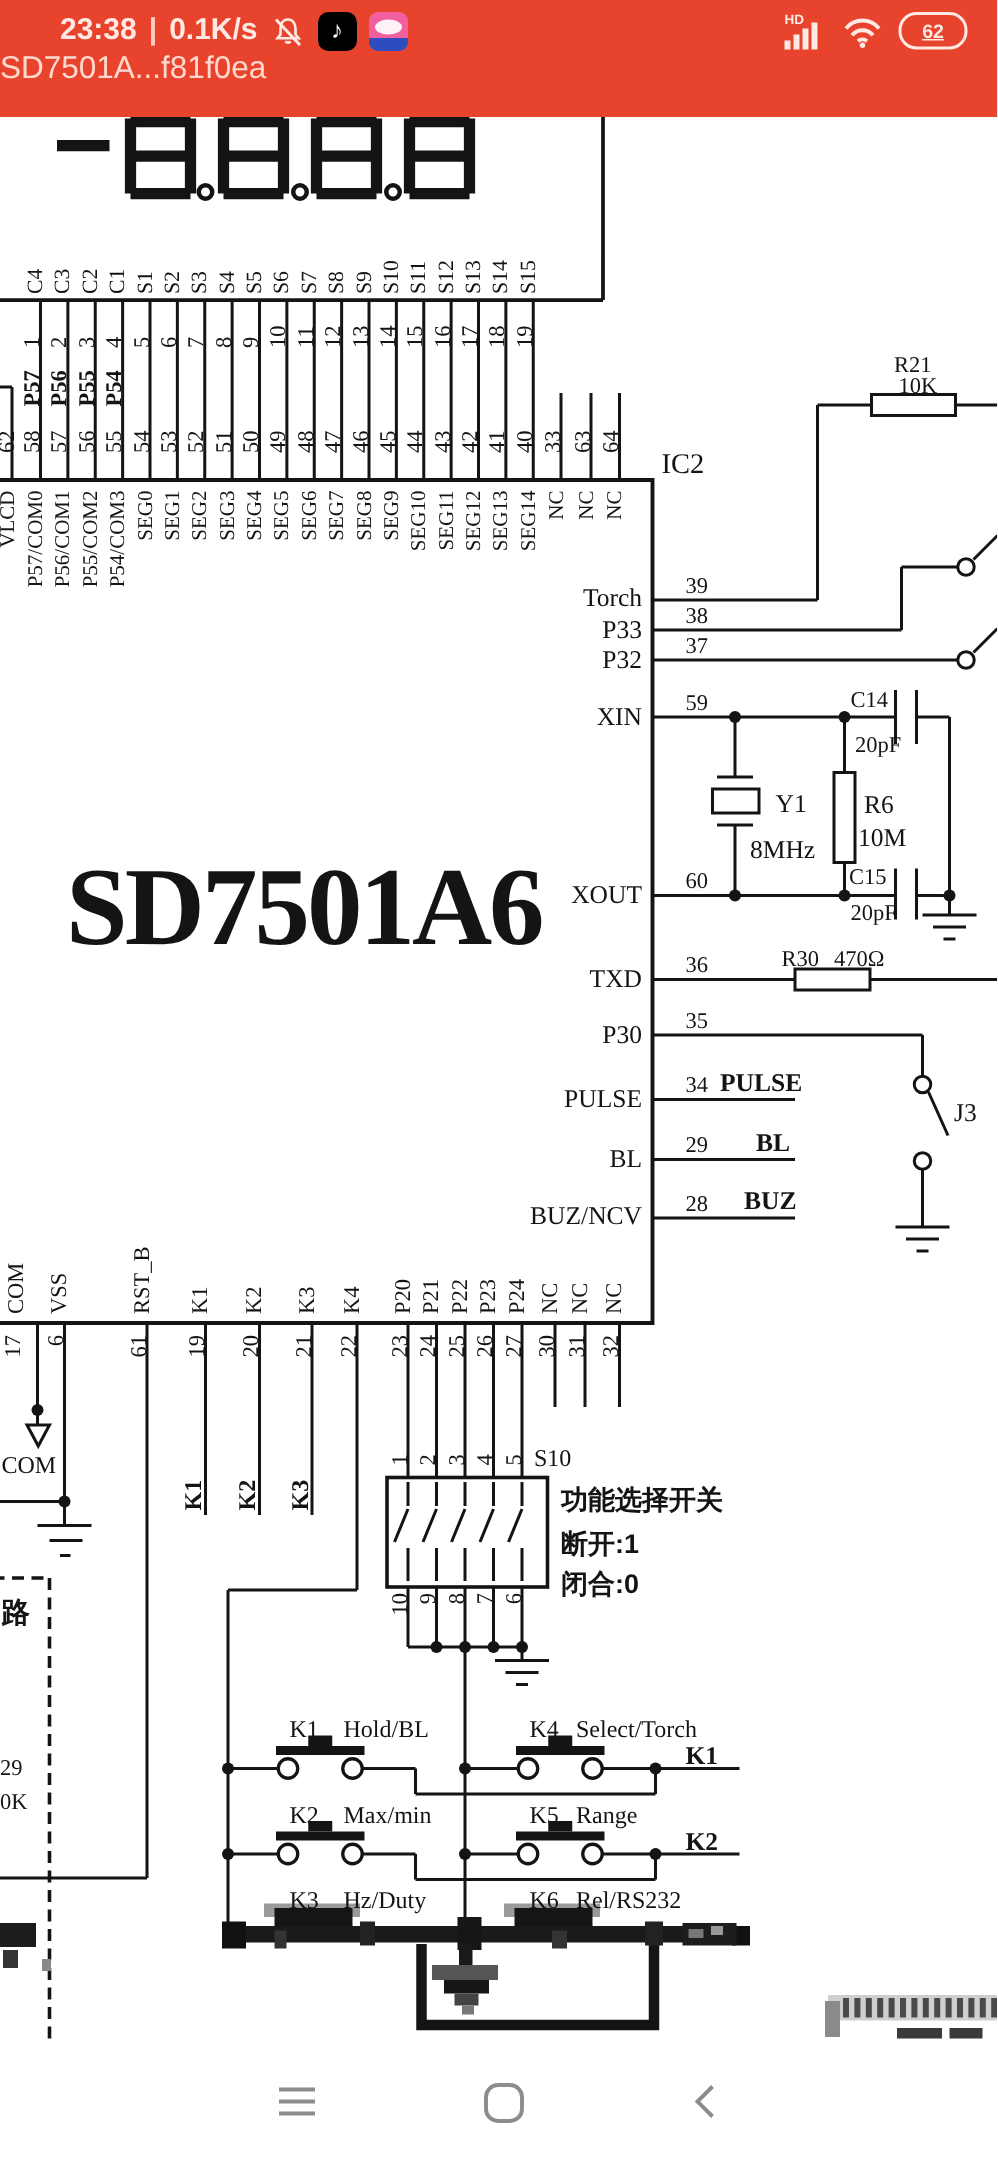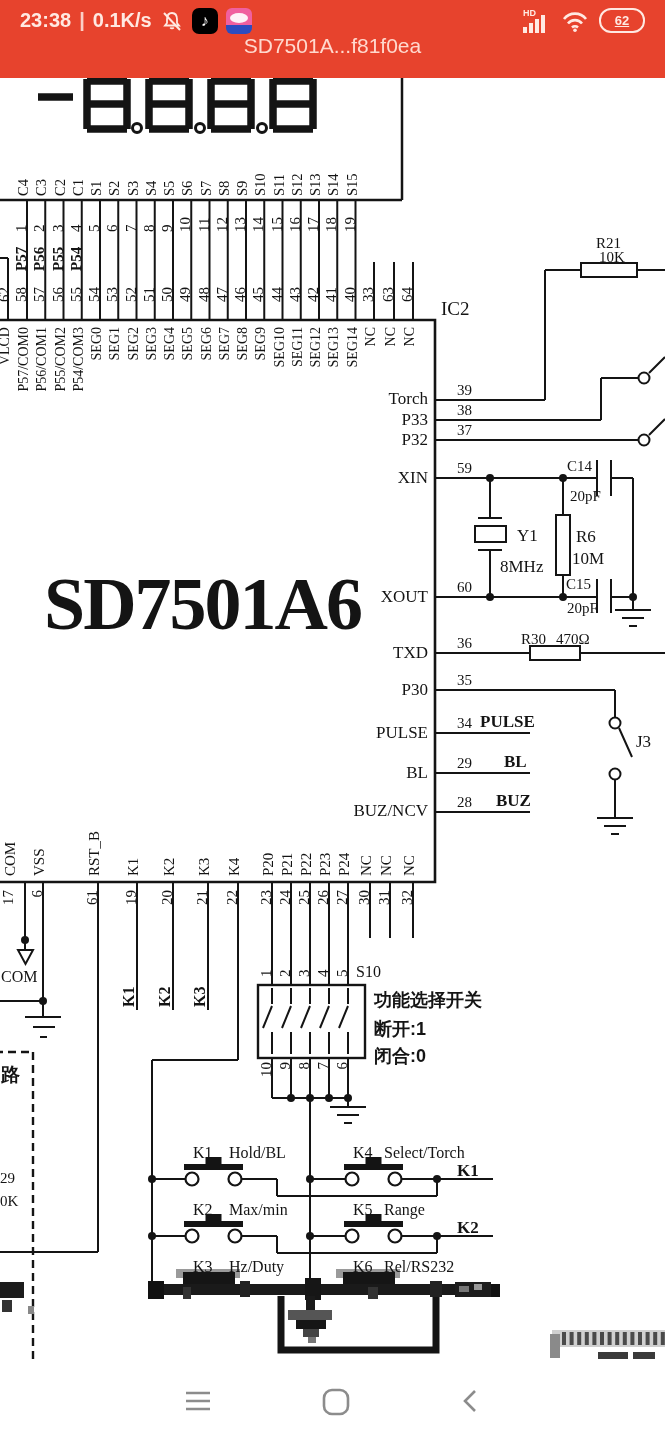--- a/index.html
+++ b/index.html
@@ -1,23 +1,23 @@
 <!DOCTYPE html>
 <html><head>
 <meta charset="utf-8">
 <style>
   html,body{margin:0;padding:0;background:#fff;}
   .screen{position:relative;width:665px;height:1440px;overflow:hidden;background:#fff;
           font-family:"Liberation Sans",sans-serif;}
   
   .statusbar{height:78px;background:#e7432d;color:#ffe9e2;}
-  .sb-row{display:flex;justify-content:space-between;align-items:center;padding:7px 20px 0 20px;}
+  .sb-row{display:flex;justify-content:space-between;align-items:center;padding:7px 20px 0 40px;}
   .sb-left{display:flex;align-items:center;gap:8px;font-size:20px;font-weight:bold;color:#ffe9e2;}
   .sb-right{display:flex;align-items:center;gap:10px;text-decoration:underline;}
-  .sb-title{text-align:center;font-size:21px;color:#ffd9ce;margin-top:0px;}
+  .sb-title{text-align:left;font-size:21px;color:#ffd9ce;margin-top:0px;}
   .tiktok{width:26px;height:26px;background:#000;border-radius:7px;color:#fff;display:flex;
           align-items:center;justify-content:center;font-size:16px;font-weight:bold;}
   .pinkapp{width:26px;height:26px;border-radius:6px;position:relative;overflow:hidden;
            background:linear-gradient(180deg,#f0609f 0 66%,#2c4cc0 66% 100%);}
   .pinkapp::after{content:"";position:absolute;left:4px;top:5px;width:18px;height:10px;
            border-radius:50%;background:rgba(255,255,255,.92);}
   .battery{min-width:28px;height:21px;border:2px solid #ffe9e2;border-radius:12px;font-size:13px;
            display:flex;align-items:center;justify-content:center;padding:0 7px;color:#ffe9e2;font-weight:bold;}
   
   #sch{display:block;background:#fff;}

